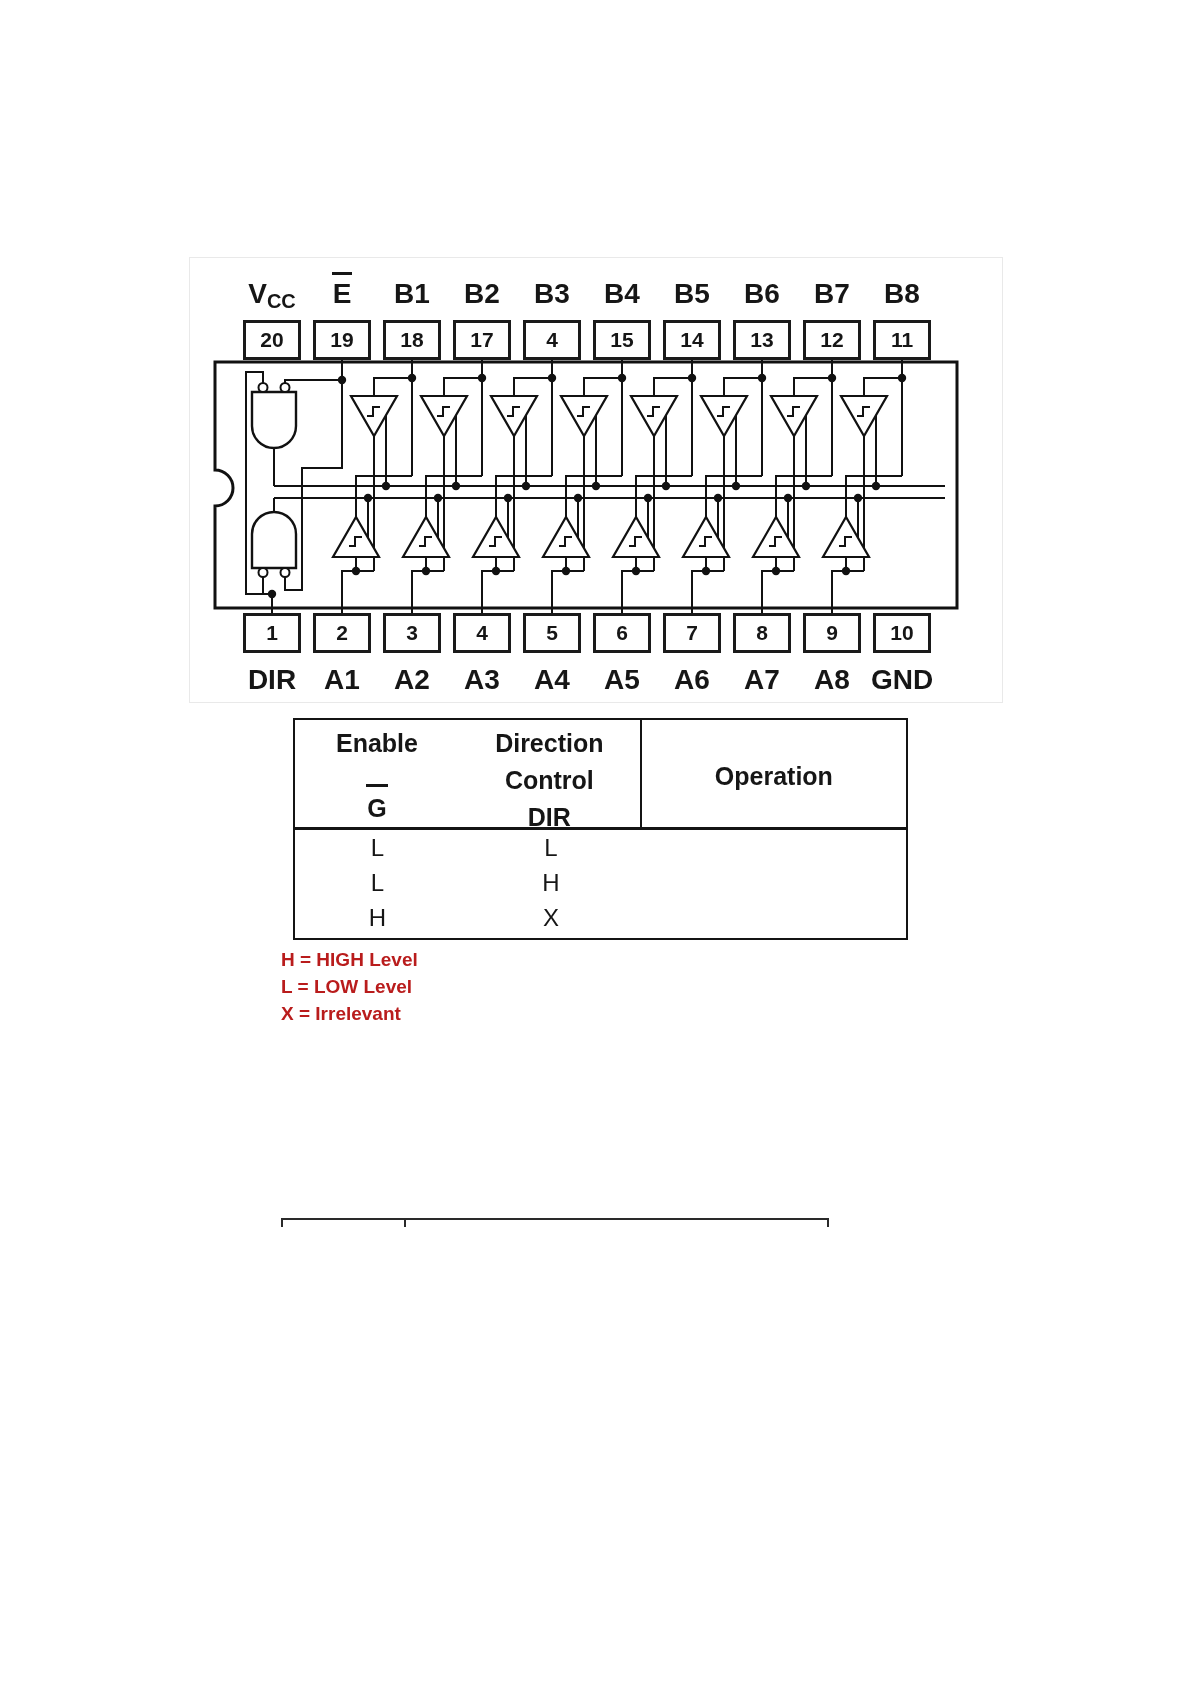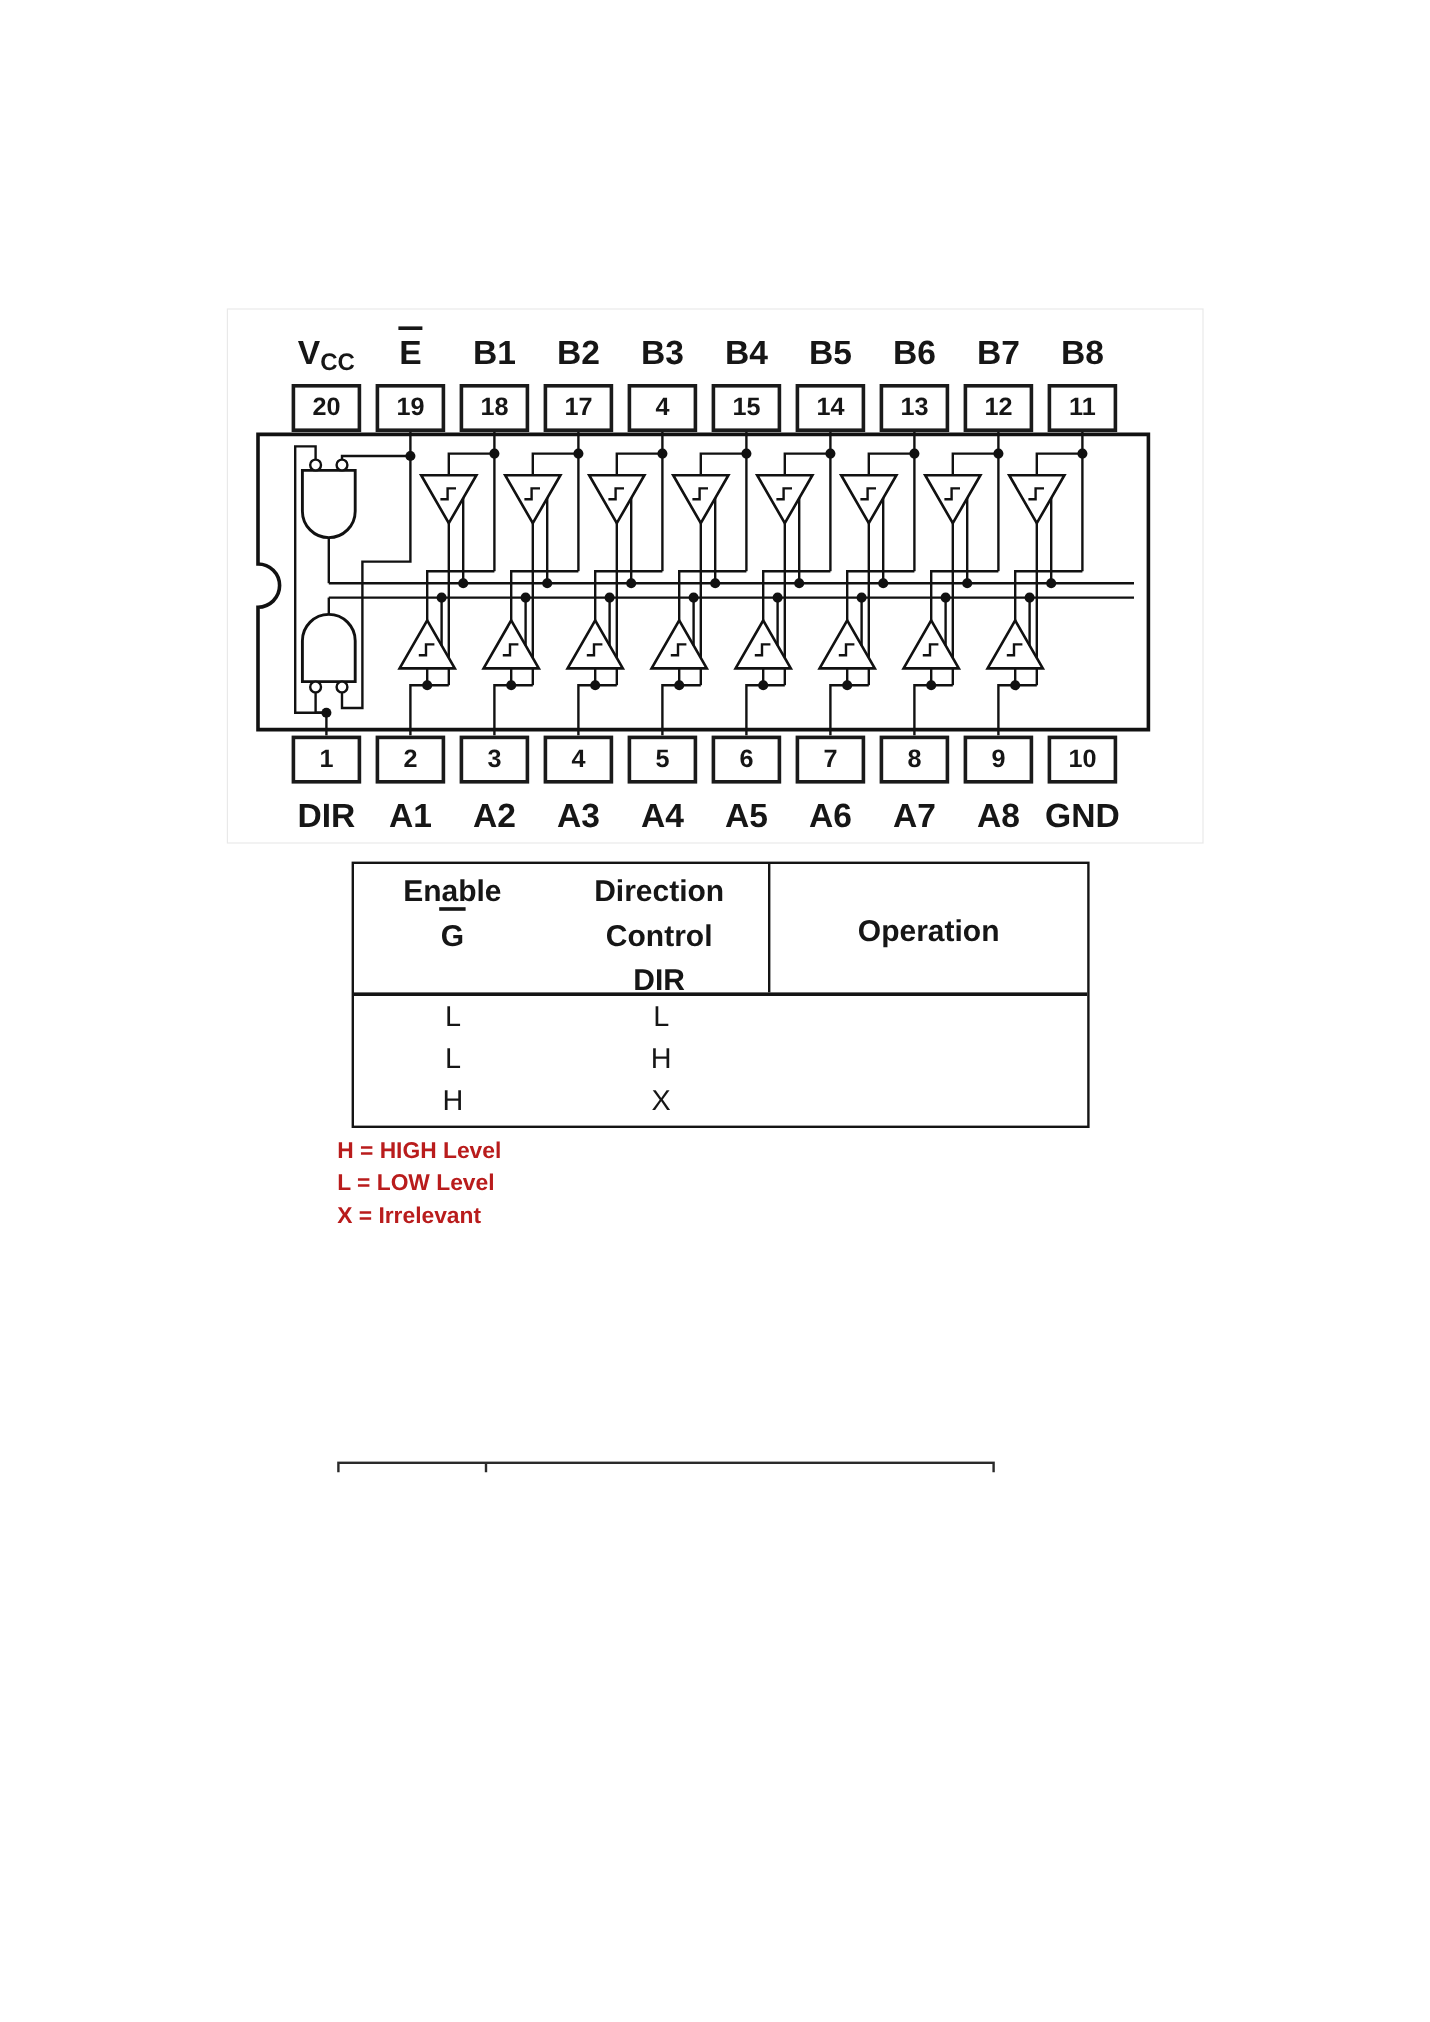--- a/index.html
+++ b/index.html
@@ -22,21 +22,21 @@
   .pinbox{width:52px;height:34px;border:3px solid #1a1a1a;display:flex;align-items:center;justify-content:center;
           font-size:21px;font-weight:bold;background:#fff;}
 
   
   .truth-table{position:absolute;left:293px;top:718px;width:615px;height:222px;border:2.5px solid #141414;
                box-sizing:border-box;background:#fff;}
   .tt-head{height:110px;box-sizing:border-box;border-bottom:3px solid #141414;display:flex;}
   .tt-body{display:flex;flex-direction:column;height:106px;}
   .tt-row{flex:1;display:flex;}
   .ttc{display:flex;flex-direction:column;align-items:center;justify-content:flex-start;box-sizing:border-box;}
-  .c1{width:165px;}
+  .c1{width:165px;justify-content:space-between;}
   .c2{width:182px;}
   .c3{width:268px;border-left:2.5px solid #141414;justify-content:center;}
   .tt-head .ttc{font-weight:bold;font-size:25px;line-height:37px;padding-top:5px;}
   .tt-row .ttc{font-size:24px;justify-content:center;}
 
   
   .notes{position:absolute;left:281px;top:946px;font-size:19px;font-weight:bold;line-height:27px;color:#b91c1c;}
 
   
   .empty-table{position:absolute;left:281px;top:1218px;width:548px;height:106px;border:2px solid #2a2a2a;

